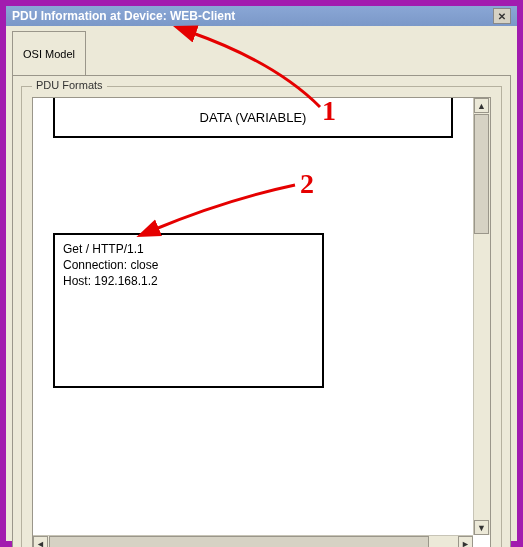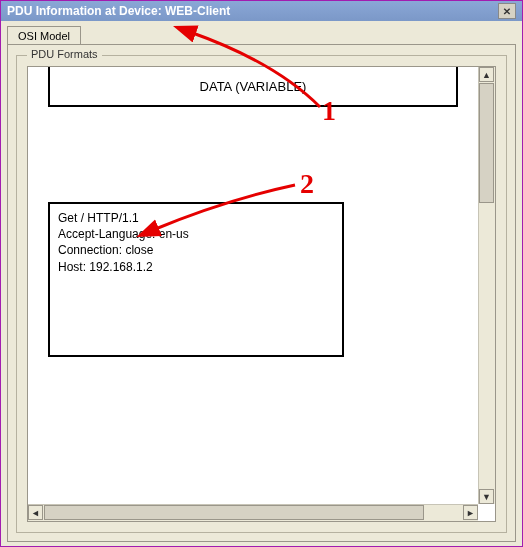--- a/index.html
+++ b/index.html
@@ -9,21 +9,21 @@
     font-size: 11px;
     background: #ece9d8;
     width: 523px;
     height: 547px;
     overflow: hidden;
     position: relative;
   }
   .window {
     width: 523px;
     height: 547px;
-    border: 1px solid #a21caf;
+    border: 6px solid #a21caf;
     background: #ece9d8;
     position: relative;
   }
   .titlebar {
     height: 20px;
     background: linear-gradient(#8aa7d6,#7b98c8);
     color: #fff;
     font-weight: bold;
     font-size: 12px;
     padding: 2px 6px;
@@ -39,21 +39,21 @@
     font-size:10px; color:#333;
   }
   .tabs {
     display: flex;
     margin-top: 4px;
     margin-left: 6px;
   }
   .tab {
     border: 1px solid #9a968a;
     background: #ece9d8;
-    padding: 3px 10px;
+    padding: 16px 10px;
     font-size: 11px;
     margin-right: -1px;
     border-bottom: none;
     position: relative;
     top: 1px;
   }
   .tab.active {
     background: #f4f2e8;
     z-index: 2;
   }
@@ -132,21 +132,21 @@
   }
   .http-section {
     margin: 95px 20px 0 20px;
   }
   .http-label {
     font-size: 12px;
     margin-bottom: 3px;
   }
   .http-box {
     border: 2px solid #000;
-    width: 296px;
+    width: 271px;
     height: 155px;
     padding: 6px 8px;
     font-size: 12px;
     line-height: 1.35;
     background:#fff;
   }
   .anno {
     position:absolute;
     color:#e50000;
     font-weight:bold;
@@ -176,21 +176,20 @@
       <div class="scroll-area">
         <div class="content">
 
           <div class="data-box">
             <span>DATA (VARIABLE)</span>
           </div>
 
           <div class="http-section">
             <div class="http-box">
               <div>Get / HTTP/1.1</div>
-              <div>Accept-Language:  en-us</div>
               <div>Connection: close</div>
               <div>Host: 192.168.1.2</div>
             </div>
           </div>
 
         </div>
 
         <div class="scrollbar-v">
           <div class="sb-btn sb-up">▲</div>
           <div class="sb-thumb-v"></div>

